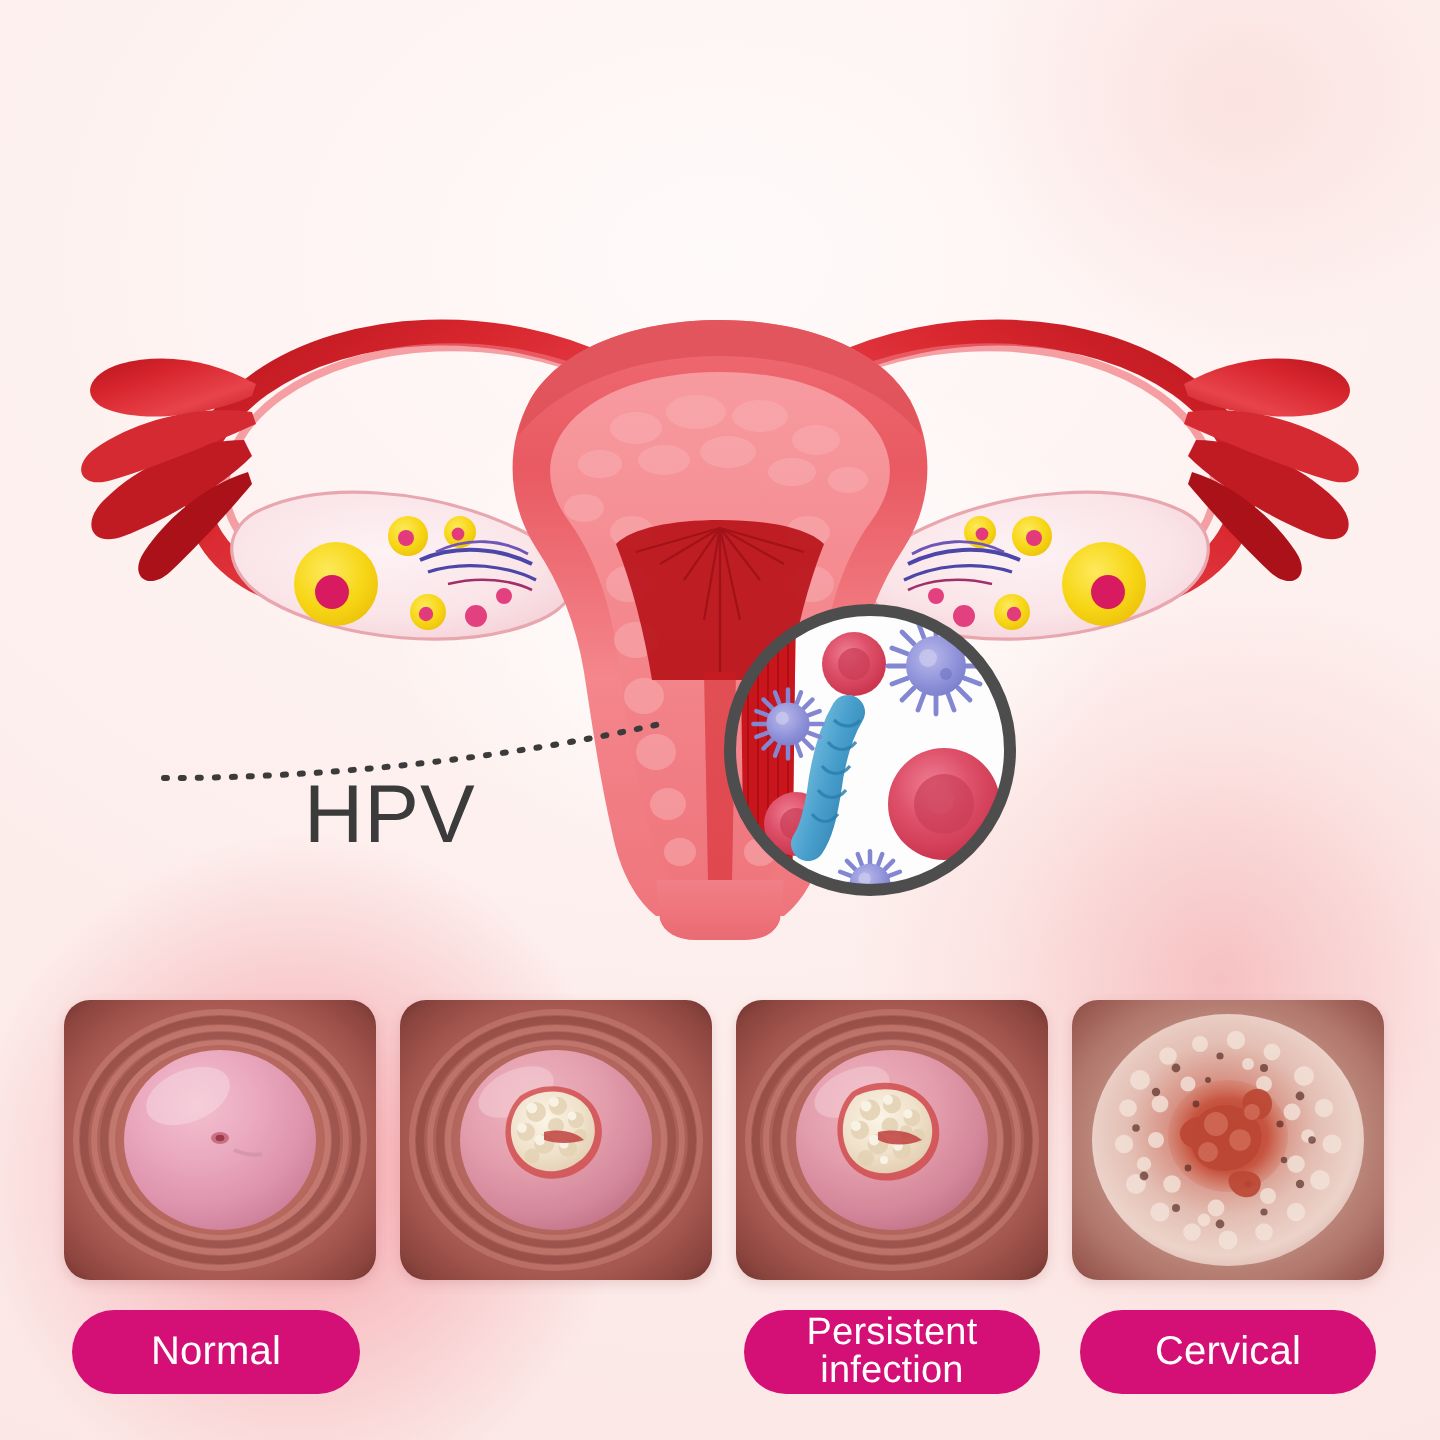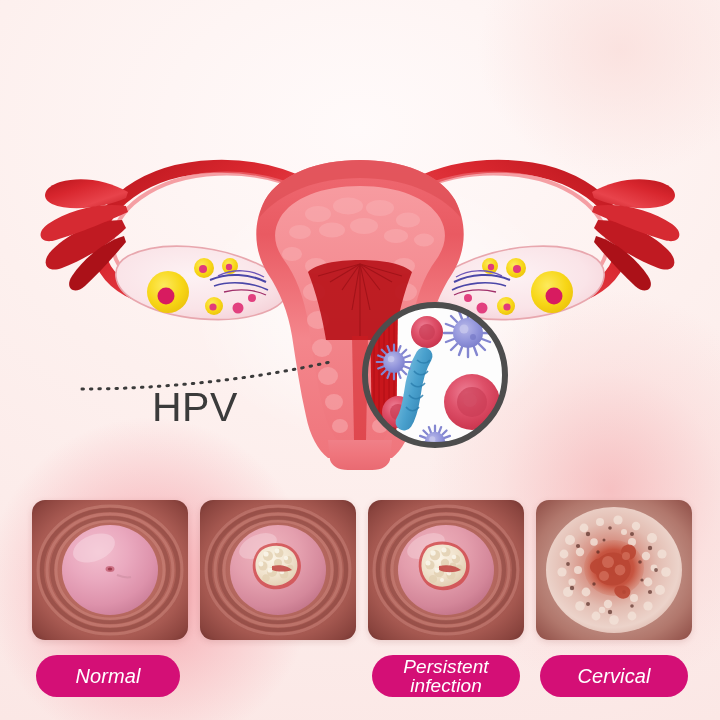--- a/index.html
+++ b/index.html
@@ -109,21 +109,20 @@
     height:42px;
     border-radius:21px;
     background:#d40f76;
     color:#ffffff;
     display:flex; align-items:center; justify-content:center;
     text-align:center;
     font-size:20px;
     line-height:20px;
     letter-spacing:.1px;
     padding:0 10px;
-    font-style:italic;
   }
   .pill.two-line { font-size:19px; line-height:19px;justify-content:center; }
   .pill-1 { left:36px;  width:144px; }
   .pill-2 { left:204px; width:148px; }
   .pill-3 { left:372px; width:148px; }
   .pill-4 { left:540px; width:148px;text-align:right; }
   .pill span { display:block; }
 </style>
 </head>
 <body>

